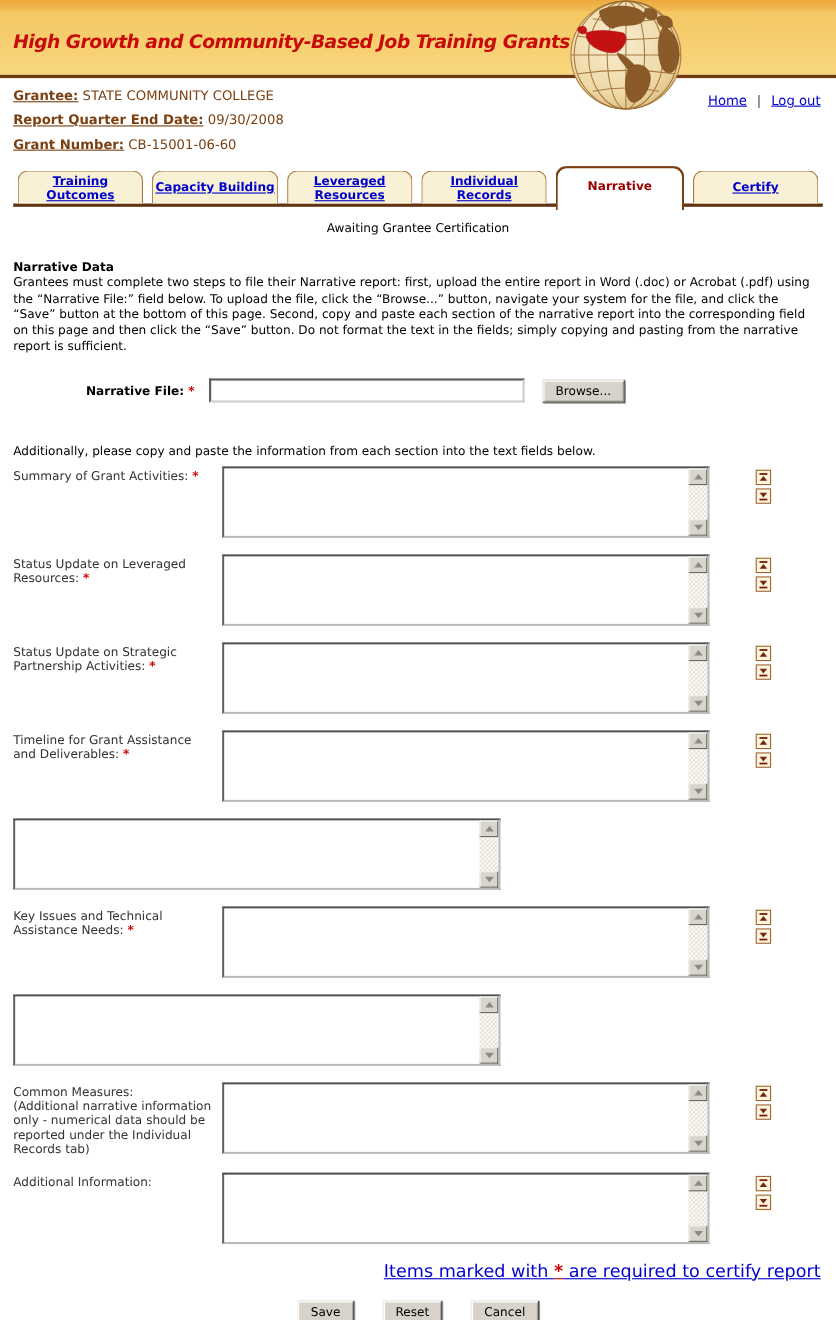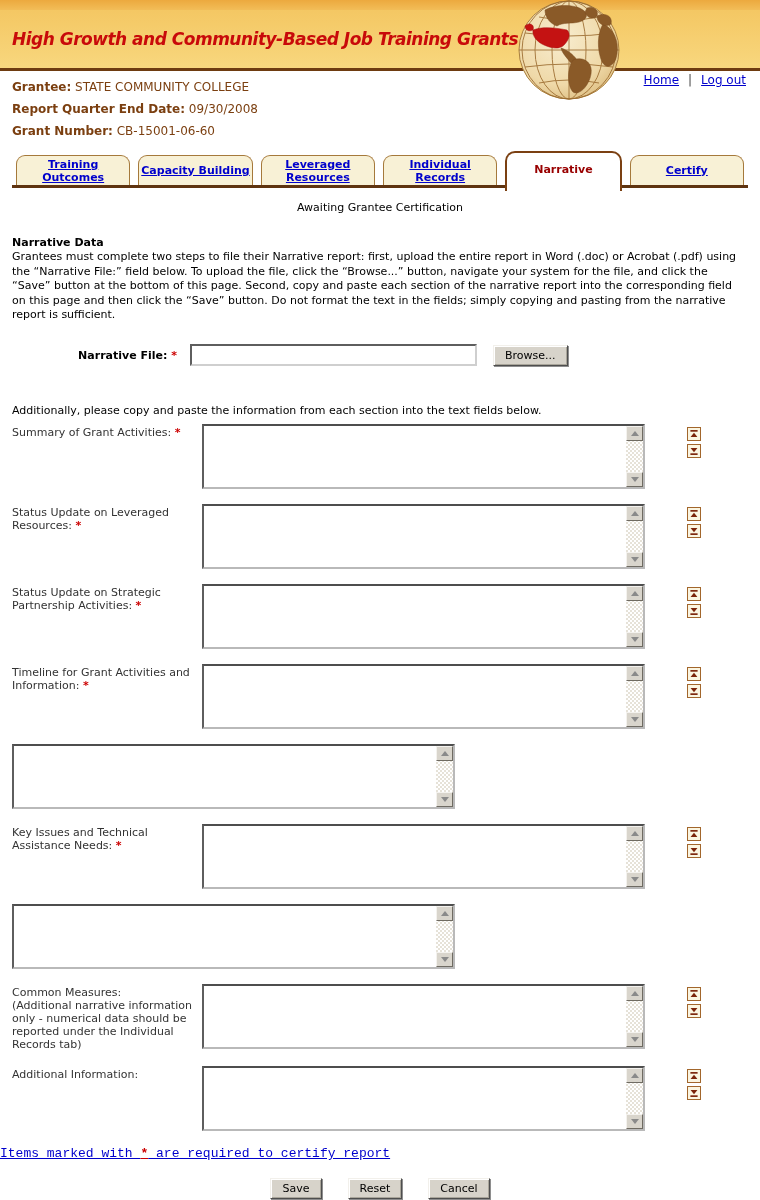--- a/index.html
+++ b/index.html
@@ -10,22 +10,22 @@
   .top-strip { height:10px; background:linear-gradient(180deg,#ECA93E,#F2BD58); }
   .banner { height:58px; background:linear-gradient(180deg,#F4C763,#F8D77E); display:flex; align-items:center; }
   .app-title { font-size:17px; font-weight:bold; font-style:italic; color:#C80A0A; padding-left:12px;
                letter-spacing:-0.5px; white-space:nowrap; }
   .banner-line { height:3px; background:#6E3B10; }
   .globe { position:absolute; left:517px; top:0; z-index:5; }
 
   
   .header-info { position:relative; padding:9px 14px 0 12px; height:74px; }
   .info-row { height:22px; font-size:12px; color:#7B3F10; }
-  .info-label { font-weight:bold; }
-  .session-links { position:absolute; right:14px; top:2px; font-size:12px; }
+  .info-label { font-weight:bold;text-decoration:underline; }
+  .session-links { position:absolute; right:14px; top:13px; font-size:12px; }
   .session-links a { color:#0000CC; text-decoration:underline; cursor:pointer; }
   .sep { color:#444; margin:0 9px; }
 
   
   .tabs { display:flex; align-items:flex-end; margin:3px 12px 0 12px; border-bottom:3px solid #5F3410; height:40px; position:relative; }
   .tab { flex:1; height:30px; margin:0 4px; background:#F8F1D6; border:1px solid #A5793B; border-bottom:none;
          border-radius:9px 9px 0 0; display:flex; align-items:center; justify-content:center; text-align:center;
          font-size:11px; font-weight:bold; color:#0000CC; text-decoration:underline; cursor:pointer; line-height:13px; }
   .tab-label { white-space:pre-line; }
   .tab.active { height:40px; margin-bottom:-6px; background:#ffffff; border:2px solid #7B4012; border-bottom:none;
@@ -69,21 +69,21 @@
   .sb-track { flex:1; }
   .arr { width:0; height:0; }
   .arr.up-arr { border-left:4px solid transparent; border-right:4px solid transparent; border-bottom:5px solid #8A8A8A; }
   .arr.down-arr { border-left:4px solid transparent; border-right:4px solid transparent; border-top:5px solid #8A8A8A; }
 
   .jump-icons { display:flex; flex-direction:column; gap:3px; padding-left:40px; padding-top:3px; }
   .jump-icon { width:14px; height:14px; background:#FBF5E1; border:1px solid #A2662C; display:flex;
                align-items:center; justify-content:center; cursor:pointer; }
 
   
-  .req-note { margin:10px 14px 0 0; font-size:13px;font-family:Liberation Mono, monospace; }
+  .req-note { text-align:right; margin:10px 14px 0 0; font-size:16px; }
   .req-note span { cursor:pointer; }
   .note-blue { color:#0000CC; text-decoration:underline; }
   .note-red { color:#CC0000; font-weight:bold; text-decoration:underline; text-decoration-color:#CC0000; }
   .actions { display:flex; justify-content:center; gap:26px; margin-top:17px; }
   .actions .btn { min-width:44px; }
 </style>
 </head>
 <body>
 
 <div class="page">
@@ -264,21 +264,21 @@
       </span>
       <span class="jump-icon">
         <svg width="12" height="12" viewBox="0 0 13 13">
               <path d="M2.8 3.2 H10.2 L6.5 7.8 Z" fill="#7B2309"></path>
               <rect x="2.6" y="9" width="7.8" height="1.8" fill="#7B2309"></rect>
             </svg>
       </span>
     </div>
   </div>
       <div class="field-row">
-    <div class="field-label"><span class="lbl">Timeline for Grant Activities and Information:</span> <span class="req" style="display: inline;">*</span></div>
+    <div class="field-label"><span class="lbl">Timeline for Grant Assistance and Deliverables:</span> <span class="req" style="display: inline;">*</span></div>
     <div class="ta-wrap">
       <textarea class="ta" value="" style=""></textarea>
       <div class="sb">
         <div class="sb-btn">
               <span class="arr up-arr"></span>
             </div>
         <div class="sb-track"></div>
         <div class="sb-btn">
               <span class="arr down-arr"></span>
             </div>

